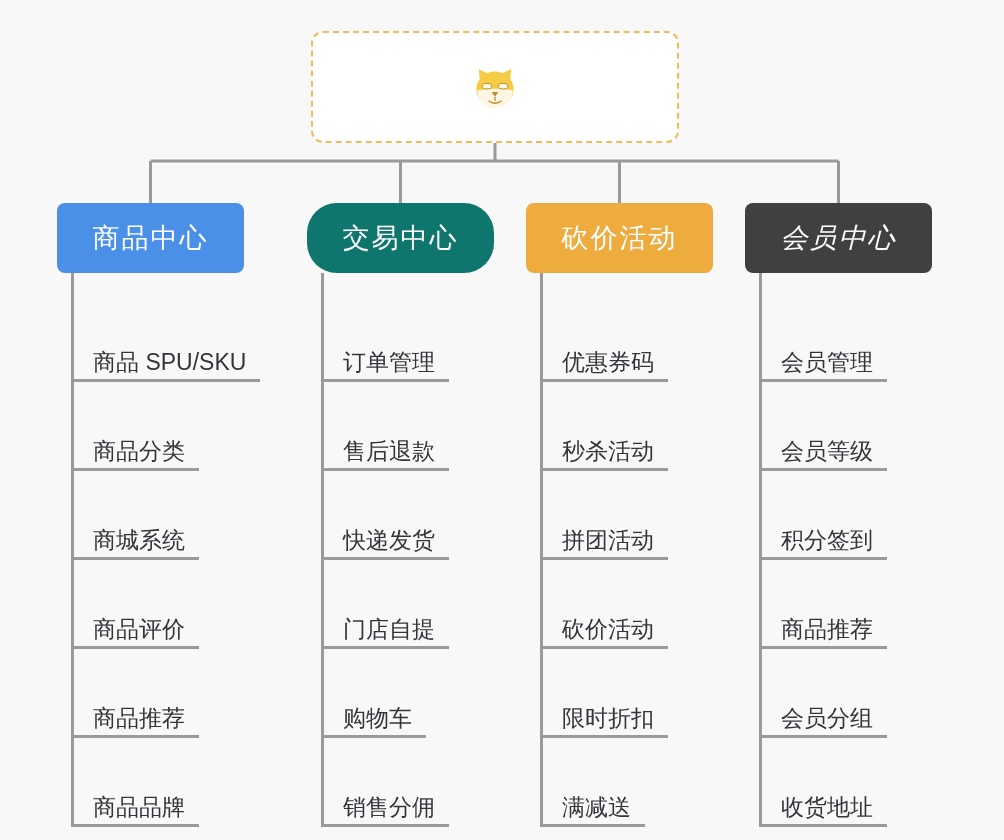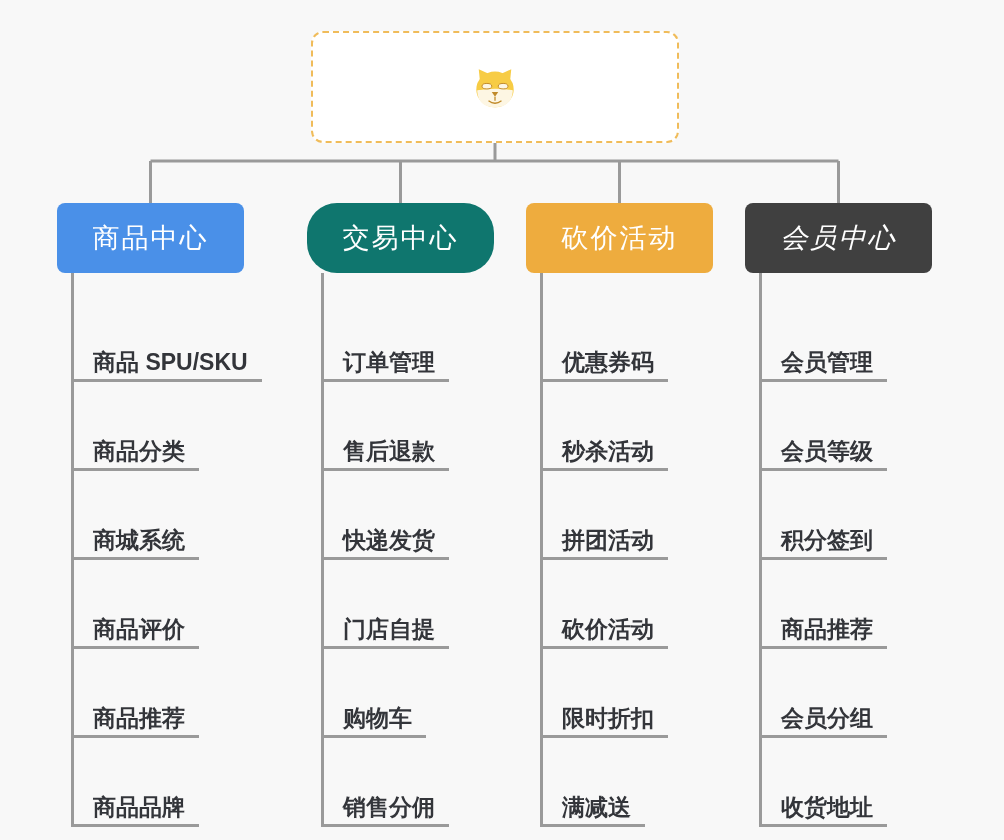--- a/index.html
+++ b/index.html
@@ -91,21 +91,20 @@
     top: 0;
     width: 3px;
     background: #9a9a9a;
   }
 
   .leaf {
     position: relative;
     height: 89px;
     display: flex;
     align-items: flex-end;
-    font-weight: bold;
   }
   .leaf-label {
     display: inline-block;
     padding: 0 14px 4px 20px;
     font-size: 23px;
     color: #33353a;
     line-height: 1.1;
     white-space: nowrap;
     border-bottom: 3px solid #9a9a9a;
   }

